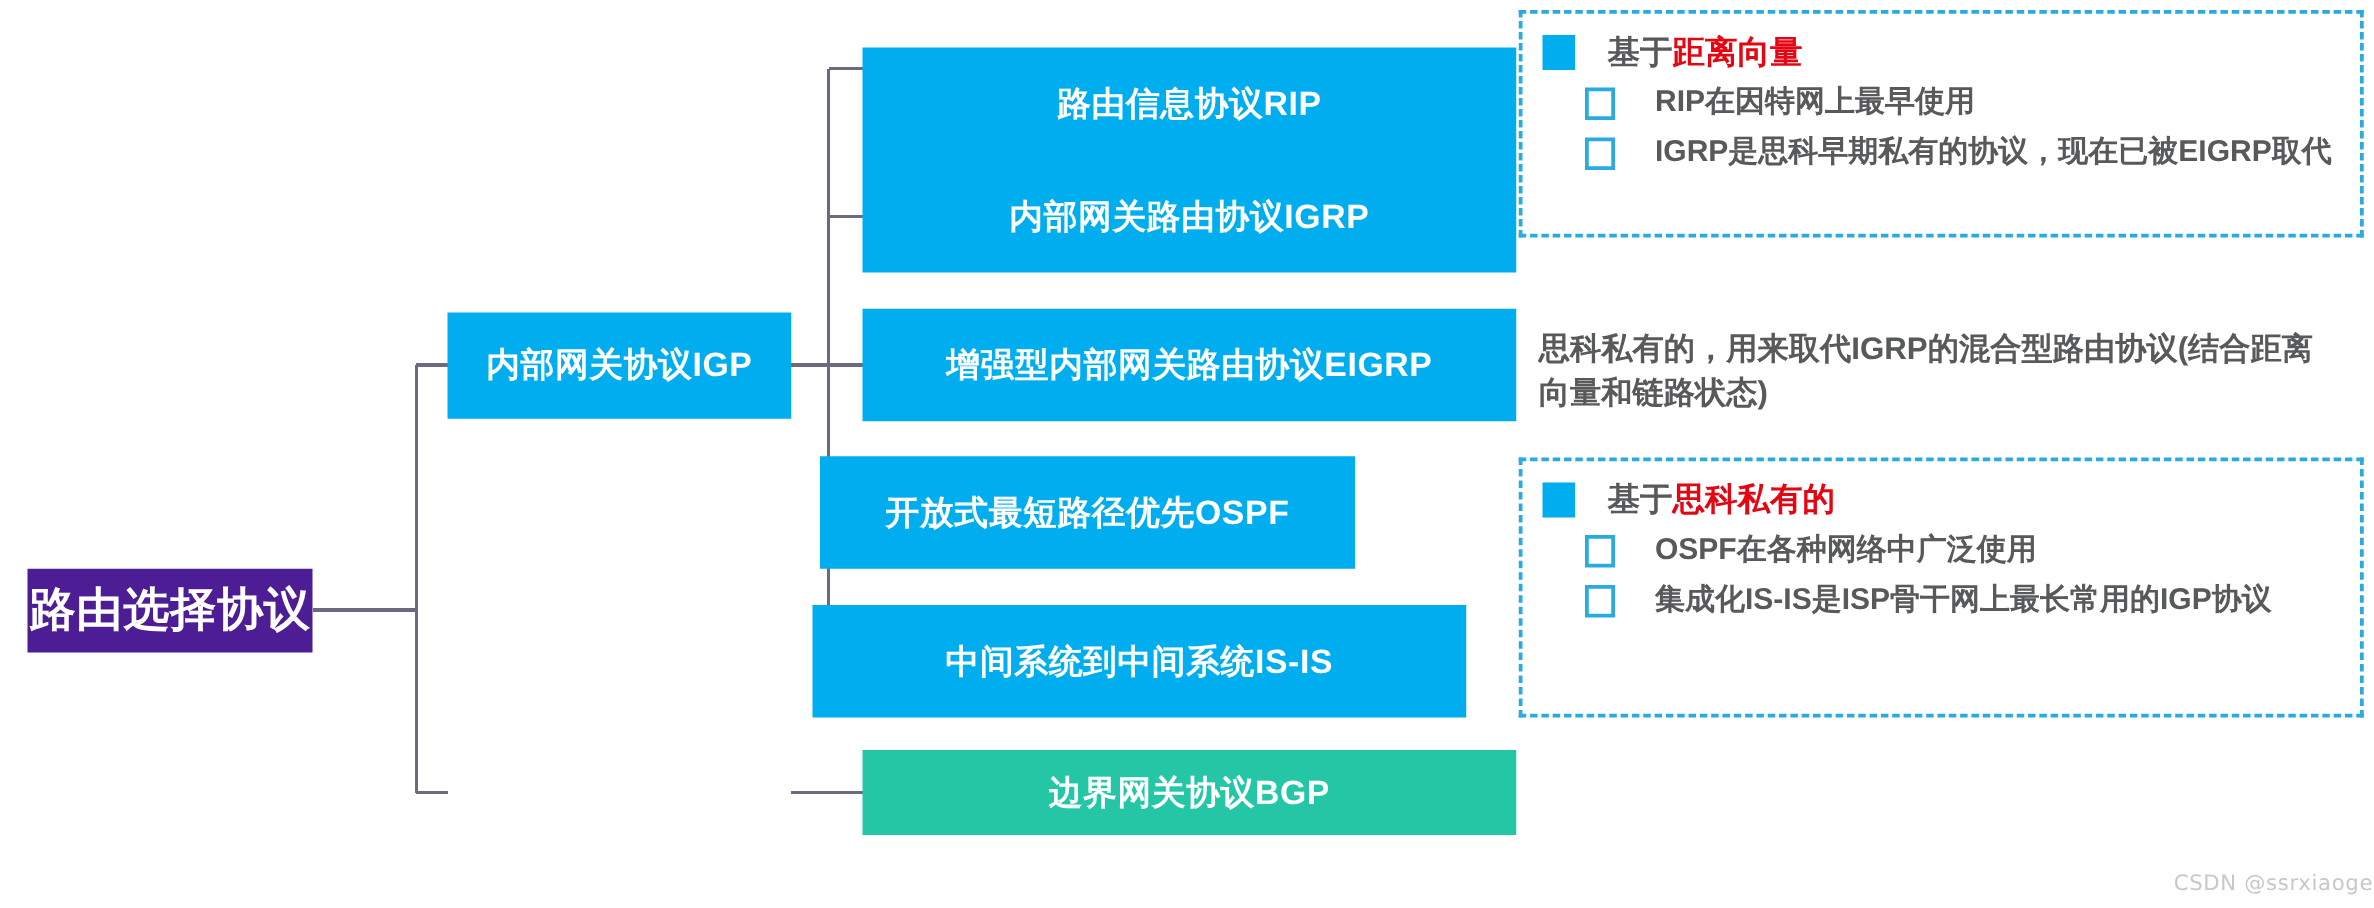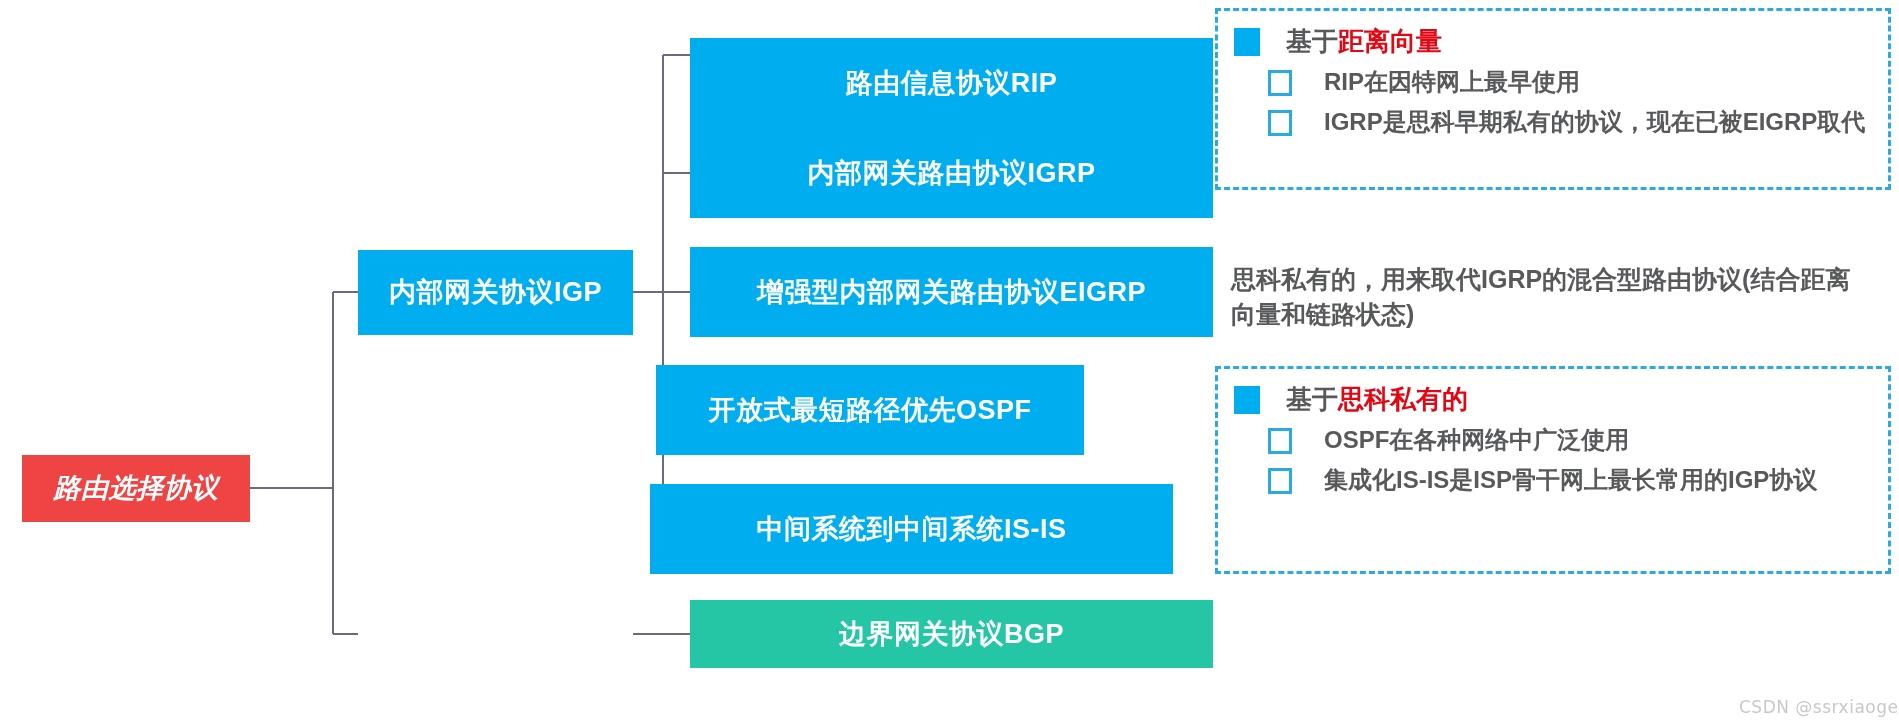--- a/index.html
+++ b/index.html
@@ -18,23 +18,22 @@
     position:absolute;
     display:flex;align-items:center;justify-content:center;
     text-align:center;
     font-weight:bold;
     color:#ffffff;
     letter-spacing:0.5px;
     box-sizing:border-box;
     line-height:1.2;
   }
   .node-root{
-    background:#ef4444;
-    font-size:27px;
-    font-style:italic;
+    background:#4c1d95;
+    font-size:37px;
   }
   .node-l2-blue, .node-l3-blue{
     background:#00AEEF;
     font-size:27px;
   }
   .node-l2-green, .node-l3-green{
     background:#25C6A5;
     font-size:27px;
   }
 

